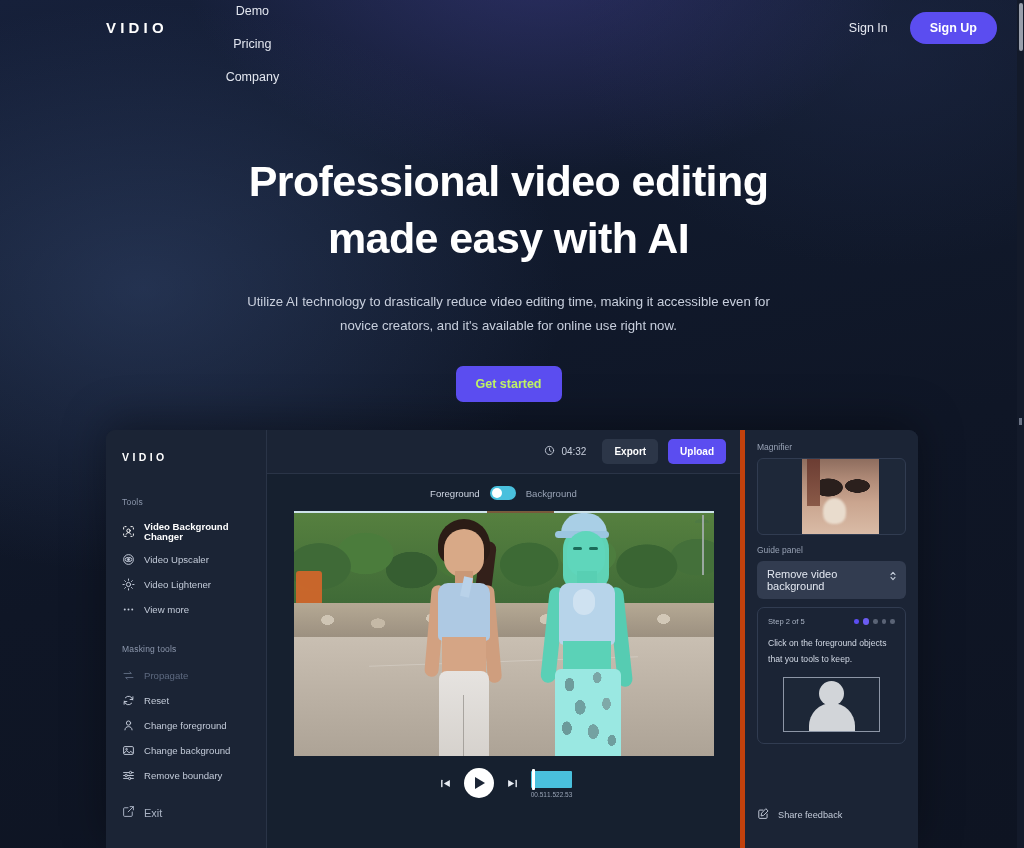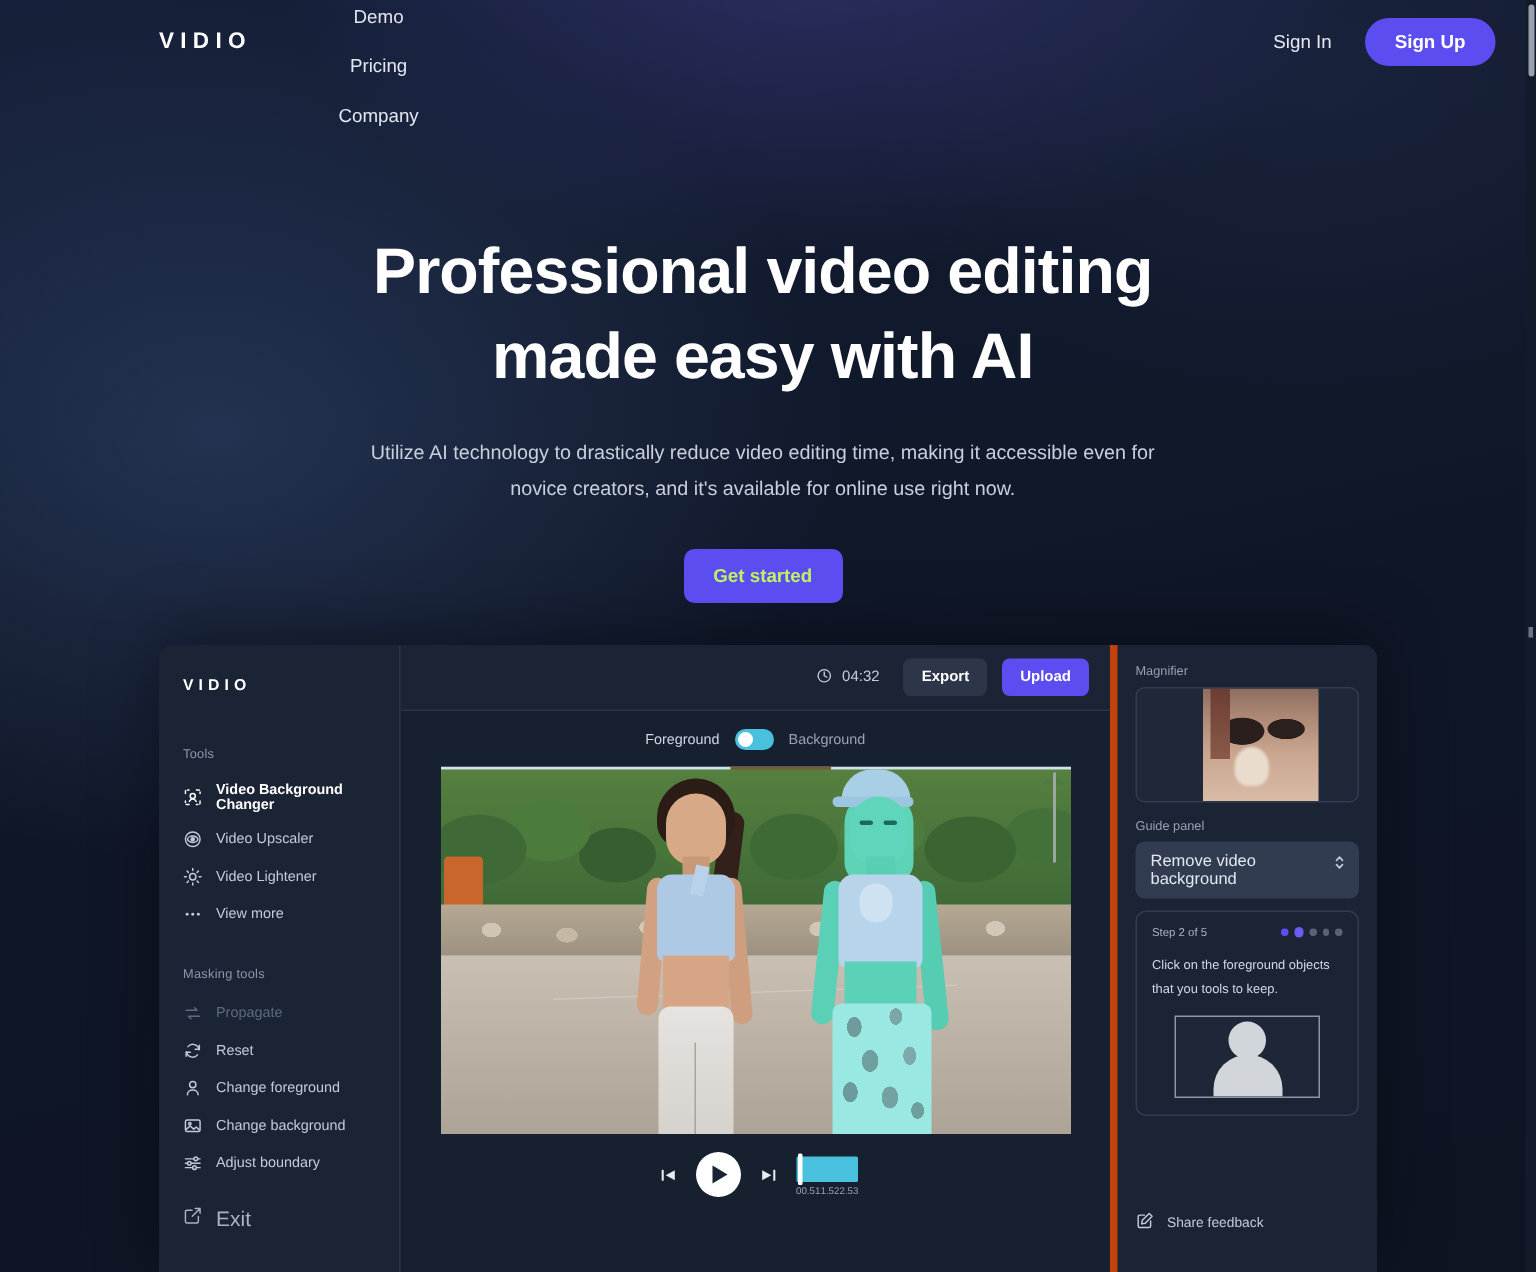--- a/index.html
+++ b/index.html
@@ -180,21 +180,21 @@
     display: flex; align-items: center; justify-content: center;
   }
   .tool .ico svg { display: block; }
   .exit {
     position: absolute;
     left: 0; bottom: 22px;
     display: flex;
     align-items: center;
     gap: 9px;
     padding: 6px 10px 6px 16px;
-    font-size: 14px;
+    font-size: 11px;
     color: #aab3c4;
     cursor: pointer;
   }
 
   
   .center {
     flex: 1;
     display: flex;
     flex-direction: column;
     background: #16202f;
@@ -682,21 +682,21 @@
 
       <div class="tool">
         <span class="ico">
           <svg width="13" height="13" viewBox="0 0 16 16" fill="none" stroke="#c3cbd9" stroke-width="1.2" stroke-linecap="round">
             <path d="M2 4.4h12M2 8h12M2 11.6h12"></path>
             <circle cx="10.5" cy="4.4" r="1.5" fill="#1b2435"></circle>
             <circle cx="5.2" cy="8" r="1.5" fill="#1b2435"></circle>
             <circle cx="9.4" cy="11.6" r="1.5" fill="#1b2435"></circle>
           </svg>
         </span>
-        <span>Adjust boundary</span>
+        <span>Remove boundary</span>
       </div>
 
       <div class="exit">
         <span class="ico">
           <svg width="13" height="13" viewBox="0 0 16 16" fill="none" stroke="#aab3c4" stroke-width="1.2" stroke-linecap="round" stroke-linejoin="round">
             <path d="M12.6 8.6v4.2a1.2 1.2 0 0 1-1.2 1.2H3.2A1.2 1.2 0 0 1 2 12.8V4.6a1.2 1.2 0 0 1 1.2-1.2h4.2"></path>
             <path d="M10 2h4v4M14 2L7.6 8.4"></path>
           </svg>
         </span>
         <span>Exit</span>

